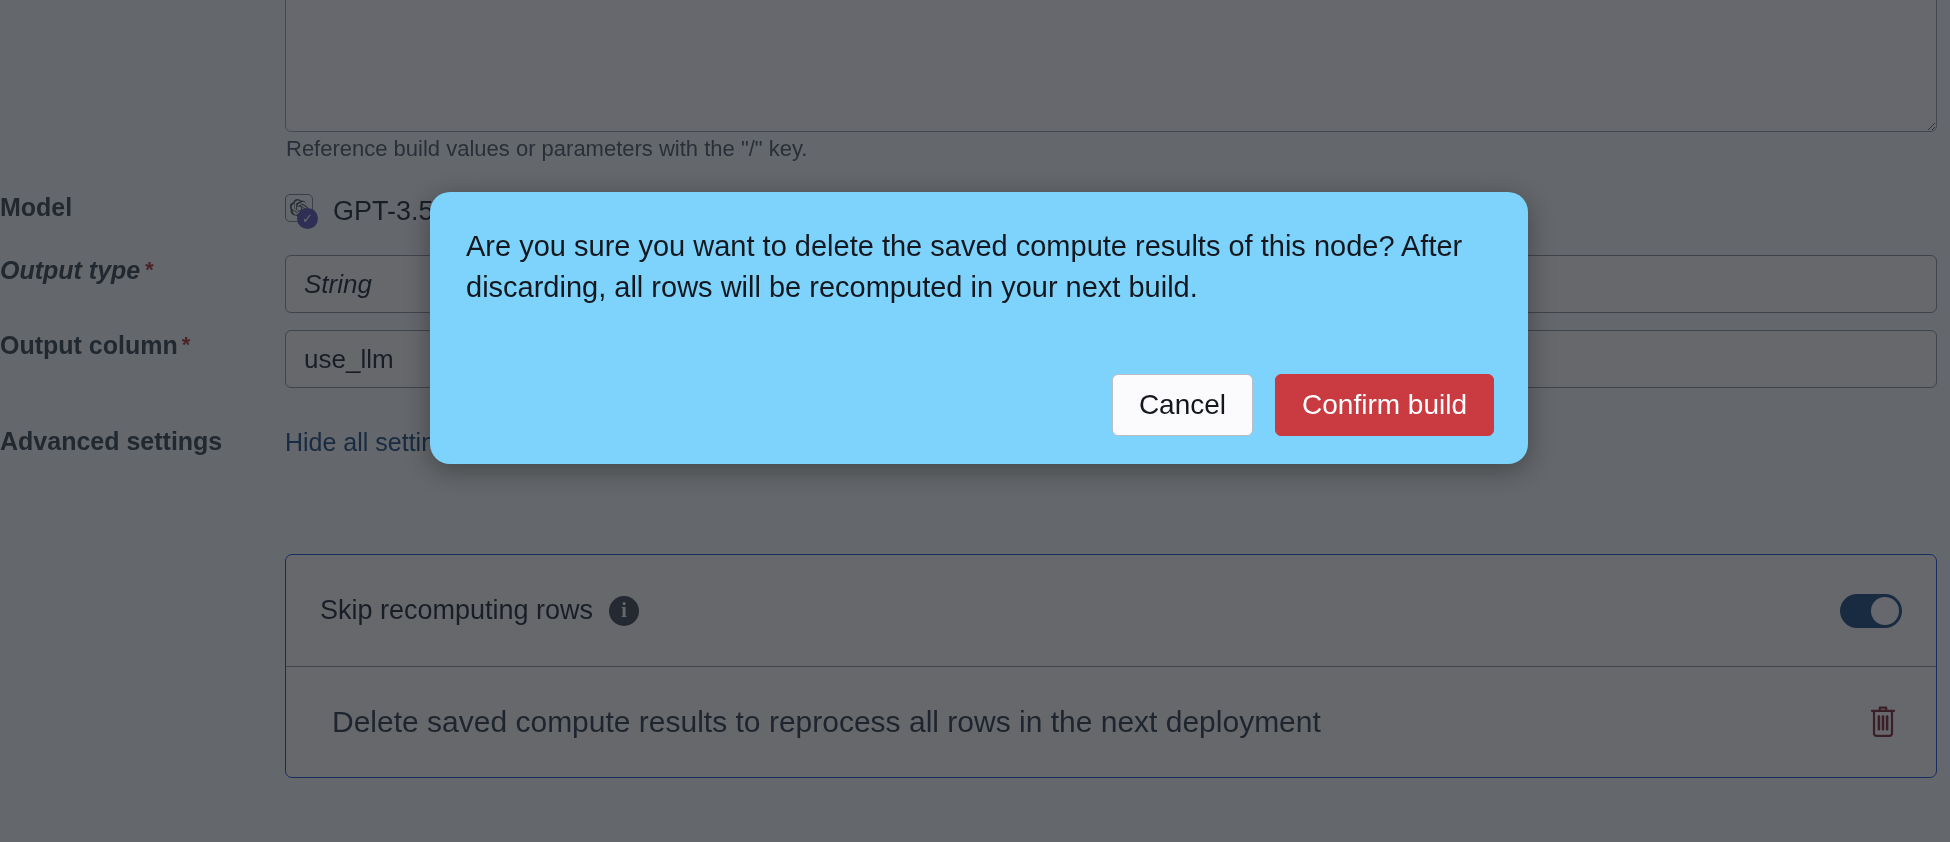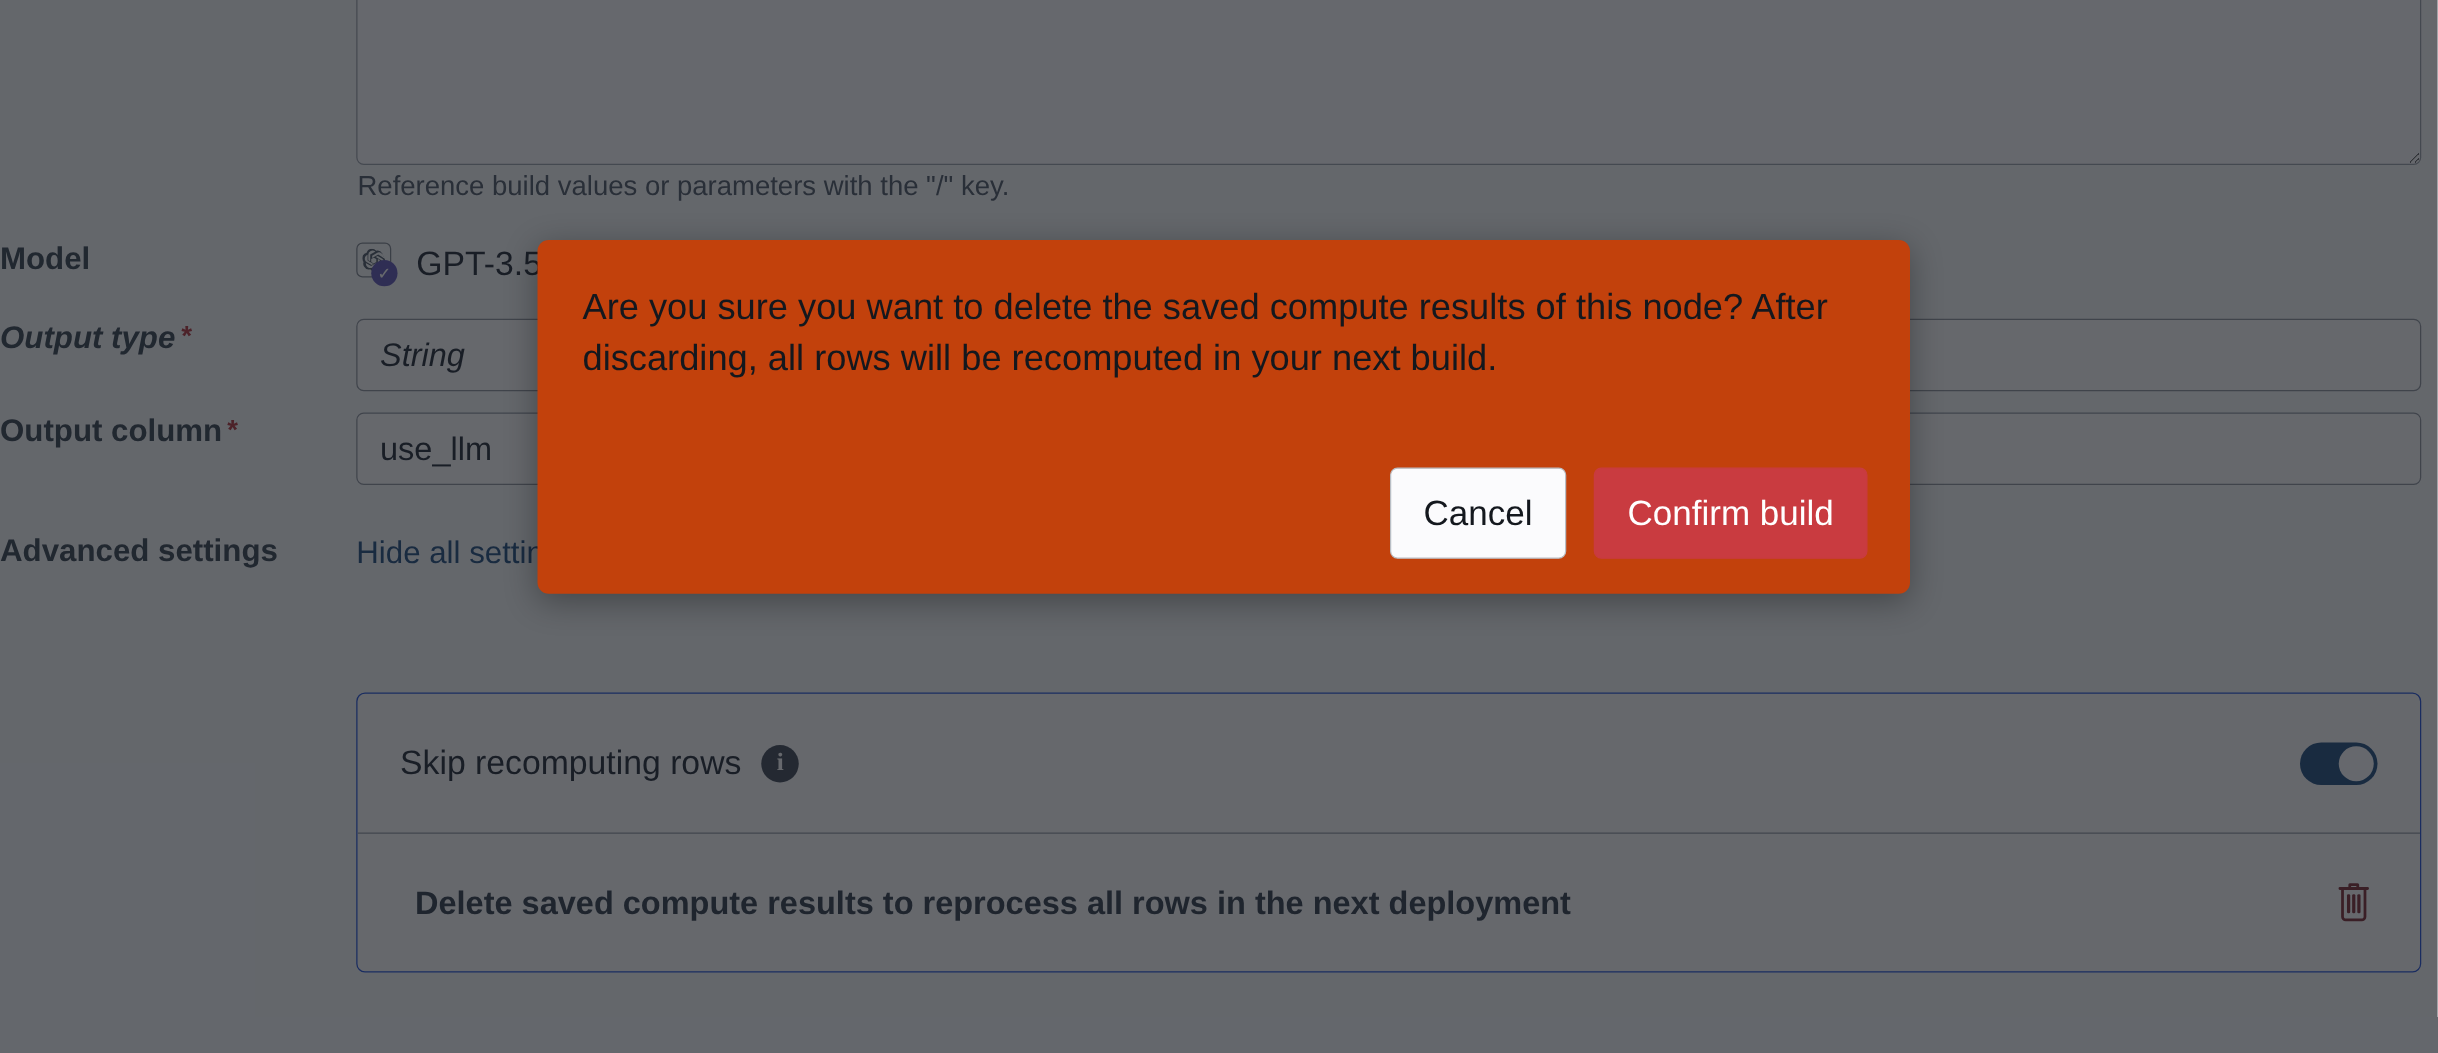--- a/index.html
+++ b/index.html
@@ -154,24 +154,23 @@
   }
   .setting-item + .setting-item { border-top: 1px solid #9199a2; }
   .setting-left {
     display: flex;
     align-items: center;
     gap: 16px;
     font-size: 27px;
     color: #1c2430;
   }
   .setting-item.secondary .setting-left {
-    font-size: 26px;
+    font-size: 30px;
     color: #2e3a47;
     padding-left: 12px;
-    font-weight: bold;
   }
   .info-icon {
     width: 30px; height: 30px;
     border-radius: 50%;
     background: #3c4552;
     color: #fdfdfe;
     display: inline-flex;
     align-items: center;
     justify-content: center;
     font-size: 20px;
@@ -210,22 +209,22 @@
     inset: 0;
     background: rgba(24, 28, 34, 0.66);
     z-index: 50;
   }
 
   #modal {
     position: absolute;
     left: 430px;
     top: 192px;
     width: 1098px;
-    border-radius: 9px;
-    background: #c2410c;
+    border-radius: 20px;
+    background: #7dd3fc;
     box-shadow: 0 6px 26px rgba(0,0,0,0.32);
     padding: 34px 34px 28px 34px;
     z-index: 60;
   }
 
   #modal-message {
     font-size: 29px;
     line-height: 1.42;
     color: #14181e;
     padding: 0 2px;
@@ -238,21 +237,21 @@
     align-items: center;
     gap: 22px;
     margin-top: 66px;
   }
 
   .btn {
     font-family: "Liberation Sans", sans-serif;
     font-size: 28px;
     border-radius: 6px;
     cursor: pointer;
-    height: 73px;
+    height: 62px;
     padding: 0 26px;
     display: inline-flex;
     align-items: center;
     justify-content: center;
     white-space: nowrap;
   }
   .btn-cancel {
     background: #fbfbfd;
     border: 1px solid #b9bec5;
     color: #14181e;

